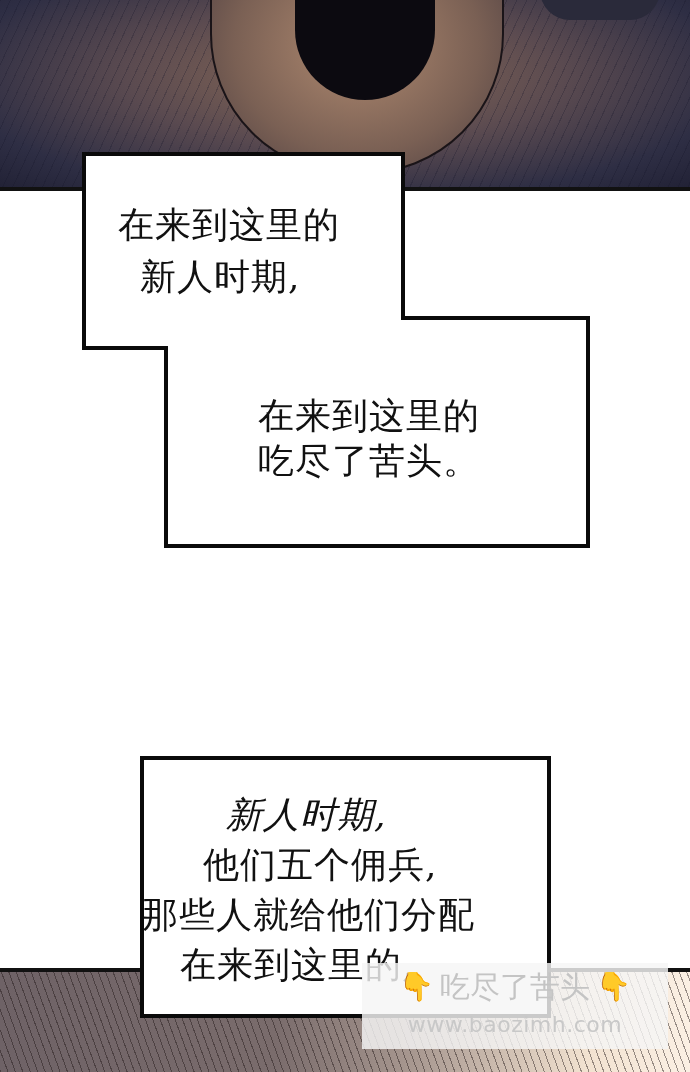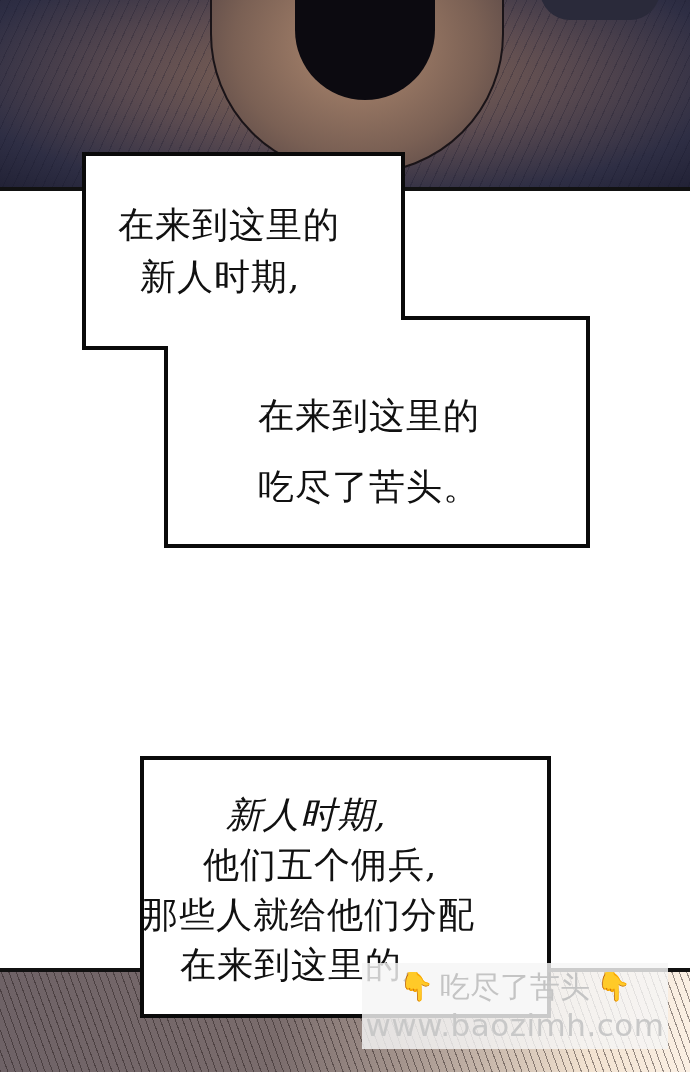--- a/index.html
+++ b/index.html
@@ -47,40 +47,40 @@
     position: absolute; color: #111; font-size: 36px; line-height: 40px;
     letter-spacing: 1px; white-space: pre;
   }
   .watermark {
     position: absolute; left: 362px; top: 963px; width: 306px; height: 86px;
     background: rgba(245,245,245,0.82);
     display: flex; flex-direction: column; align-items: center; justify-content: center;
     font-family: "DejaVu Sans", "Liberation Sans", sans-serif;
   }
   .wm-line1 { display: flex; align-items: center; gap: 6px; font-size: 30px; color: #c4c4c4; line-height: 38px; }
-  .wm-line2 { font-size: 31px; color: #c8c8c8; line-height: 38px; letter-spacing: 0.5px; }
+  .wm-line2 { font-size: 22px; color: #c8c8c8; line-height: 38px; letter-spacing: 0.5px; }
   .wm-hand { color: #f2b233; font-size: 28px; }
 </style>
 </head>
 <body>
 
 <div class="panel-top">
   <div class="figure-torso"></div>
   <div class="figure-shirt"></div>
   <div class="figure-hand-r"></div>
 </div>
 
 <svg style="position:absolute;left:0;top:0" width="690" height="560">
   <polygon points="84,154 403,154 403,318 588,318 588,546 166,546 166,348 84,348" fill="#ffffff" stroke="#0a0a0a" stroke-width="4" stroke-linejoin="miter"></polygon>
 </svg>
 
 <div class="caption" style="left:118px;top:205px;">在来到这里的</div>
 <div class="caption" style="left:140px;top:257px;">新人时期,</div>
 <div class="caption" style="left:258px;top:396px;">在来到这里的</div>
-<div class="caption" style="left:258px;top:467px;">吃尽了苦头。</div>
+<div class="caption" style="left:258px;top:444px;font-family:Liberation Mono, monospace;">吃尽了苦头。</div>
 
 <div class="panel-bottom"></div>
 
 <div class="box" style="left:140px;top:756px;width:411px;height:262px;"></div>
 <div class="caption" style="left:226px;top:795px;font-style:italic;">新人时期,</div>
 <div class="caption" style="left:203px;top:845px;">他们五个佣兵,</div>
 <div class="caption" style="left:142px;top:895px;">那些人就给他们分配</div>
 <div class="caption" style="left:180px;top:945px;">在来到这里的,</div>
 
 <div class="watermark">

